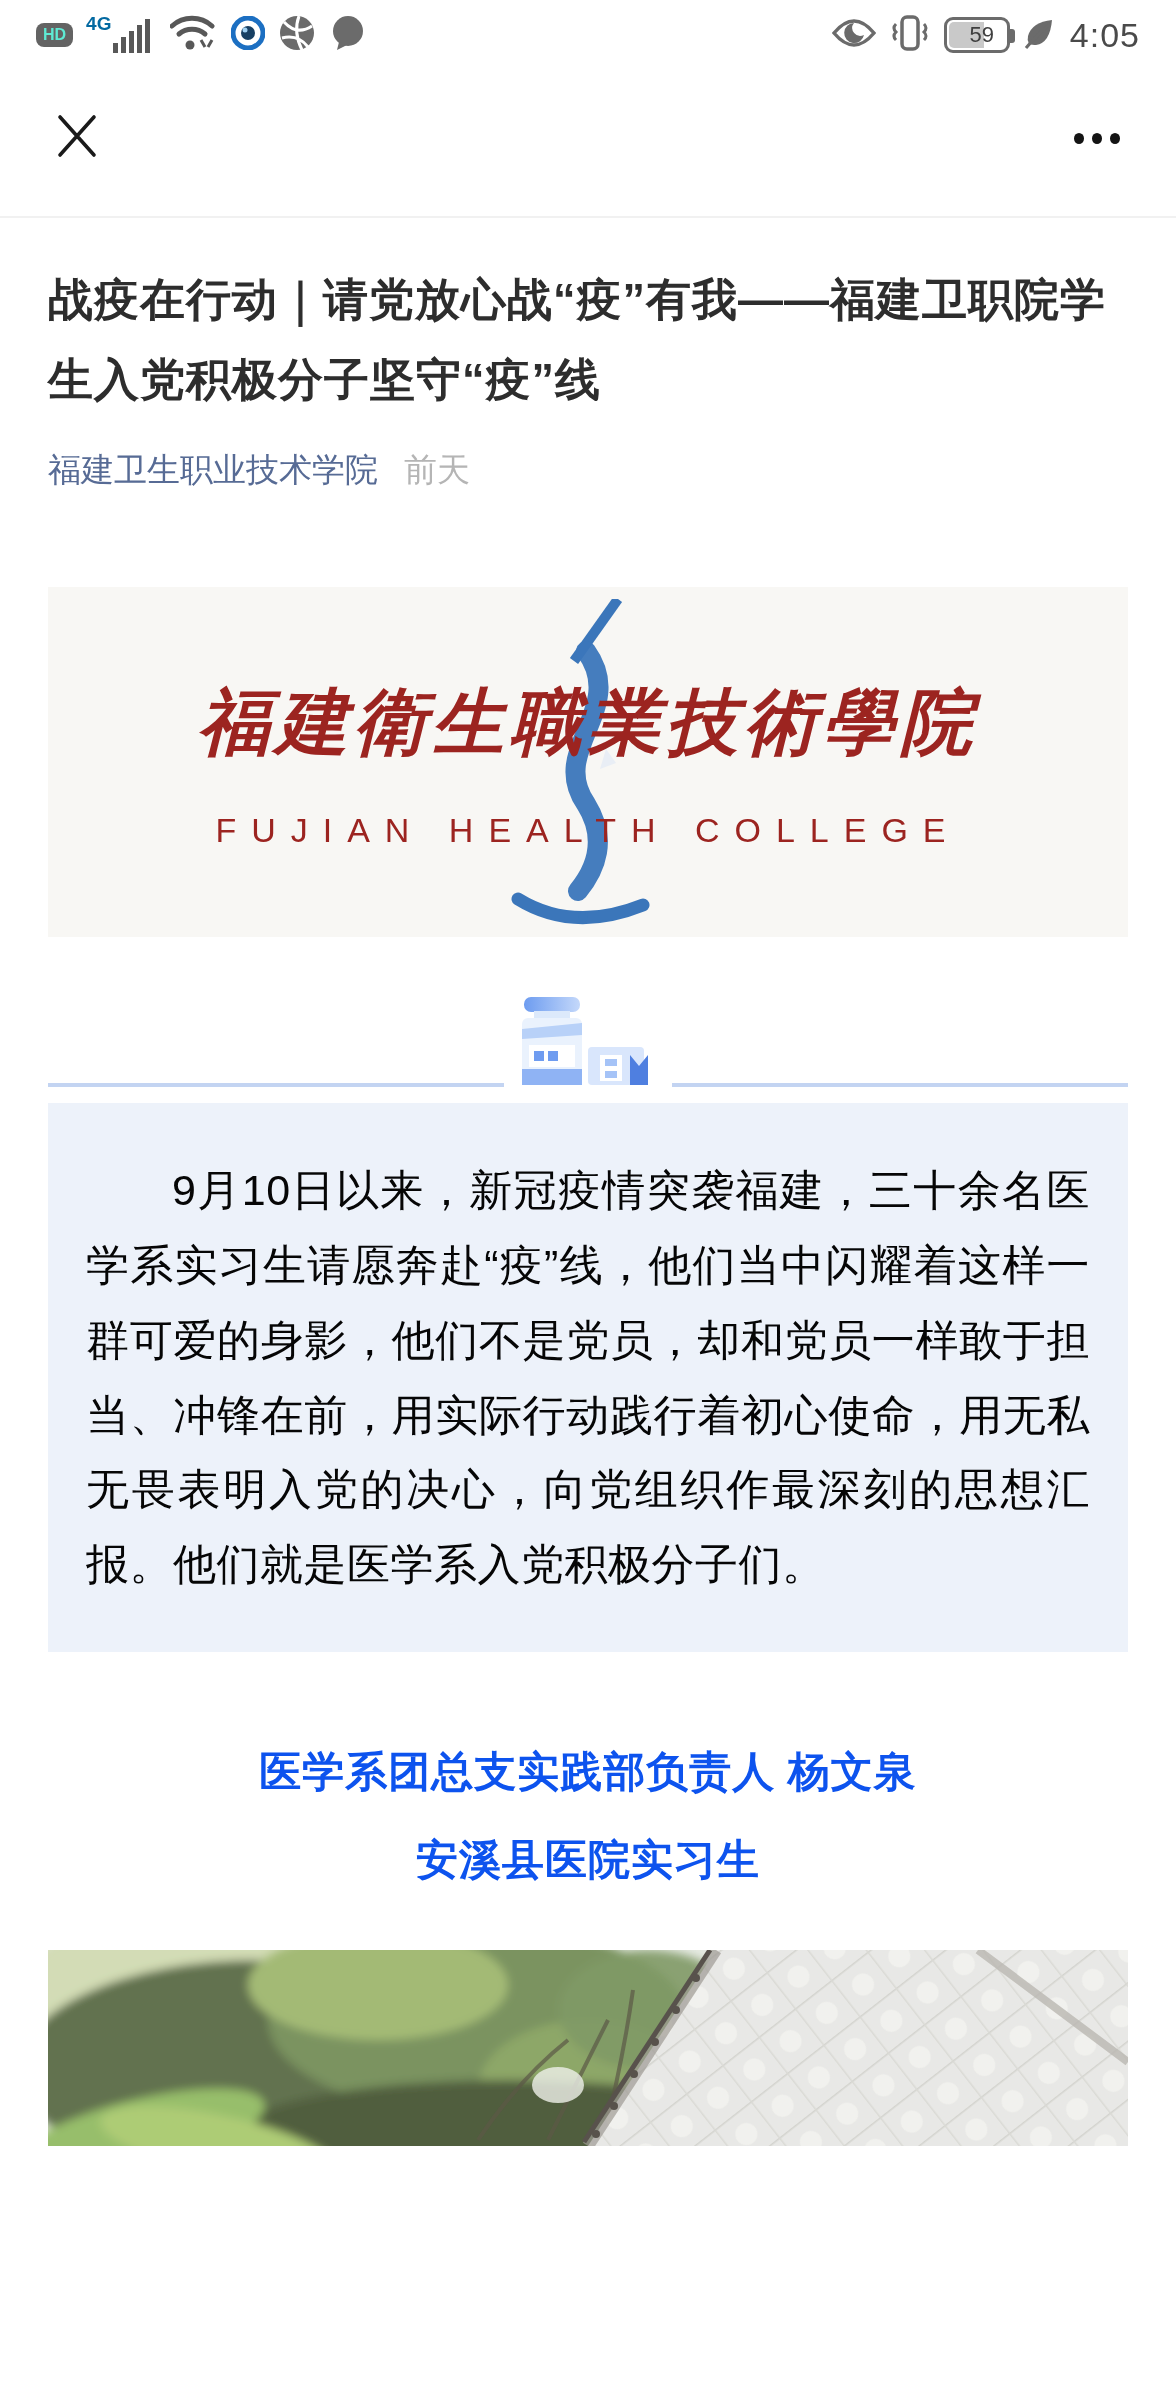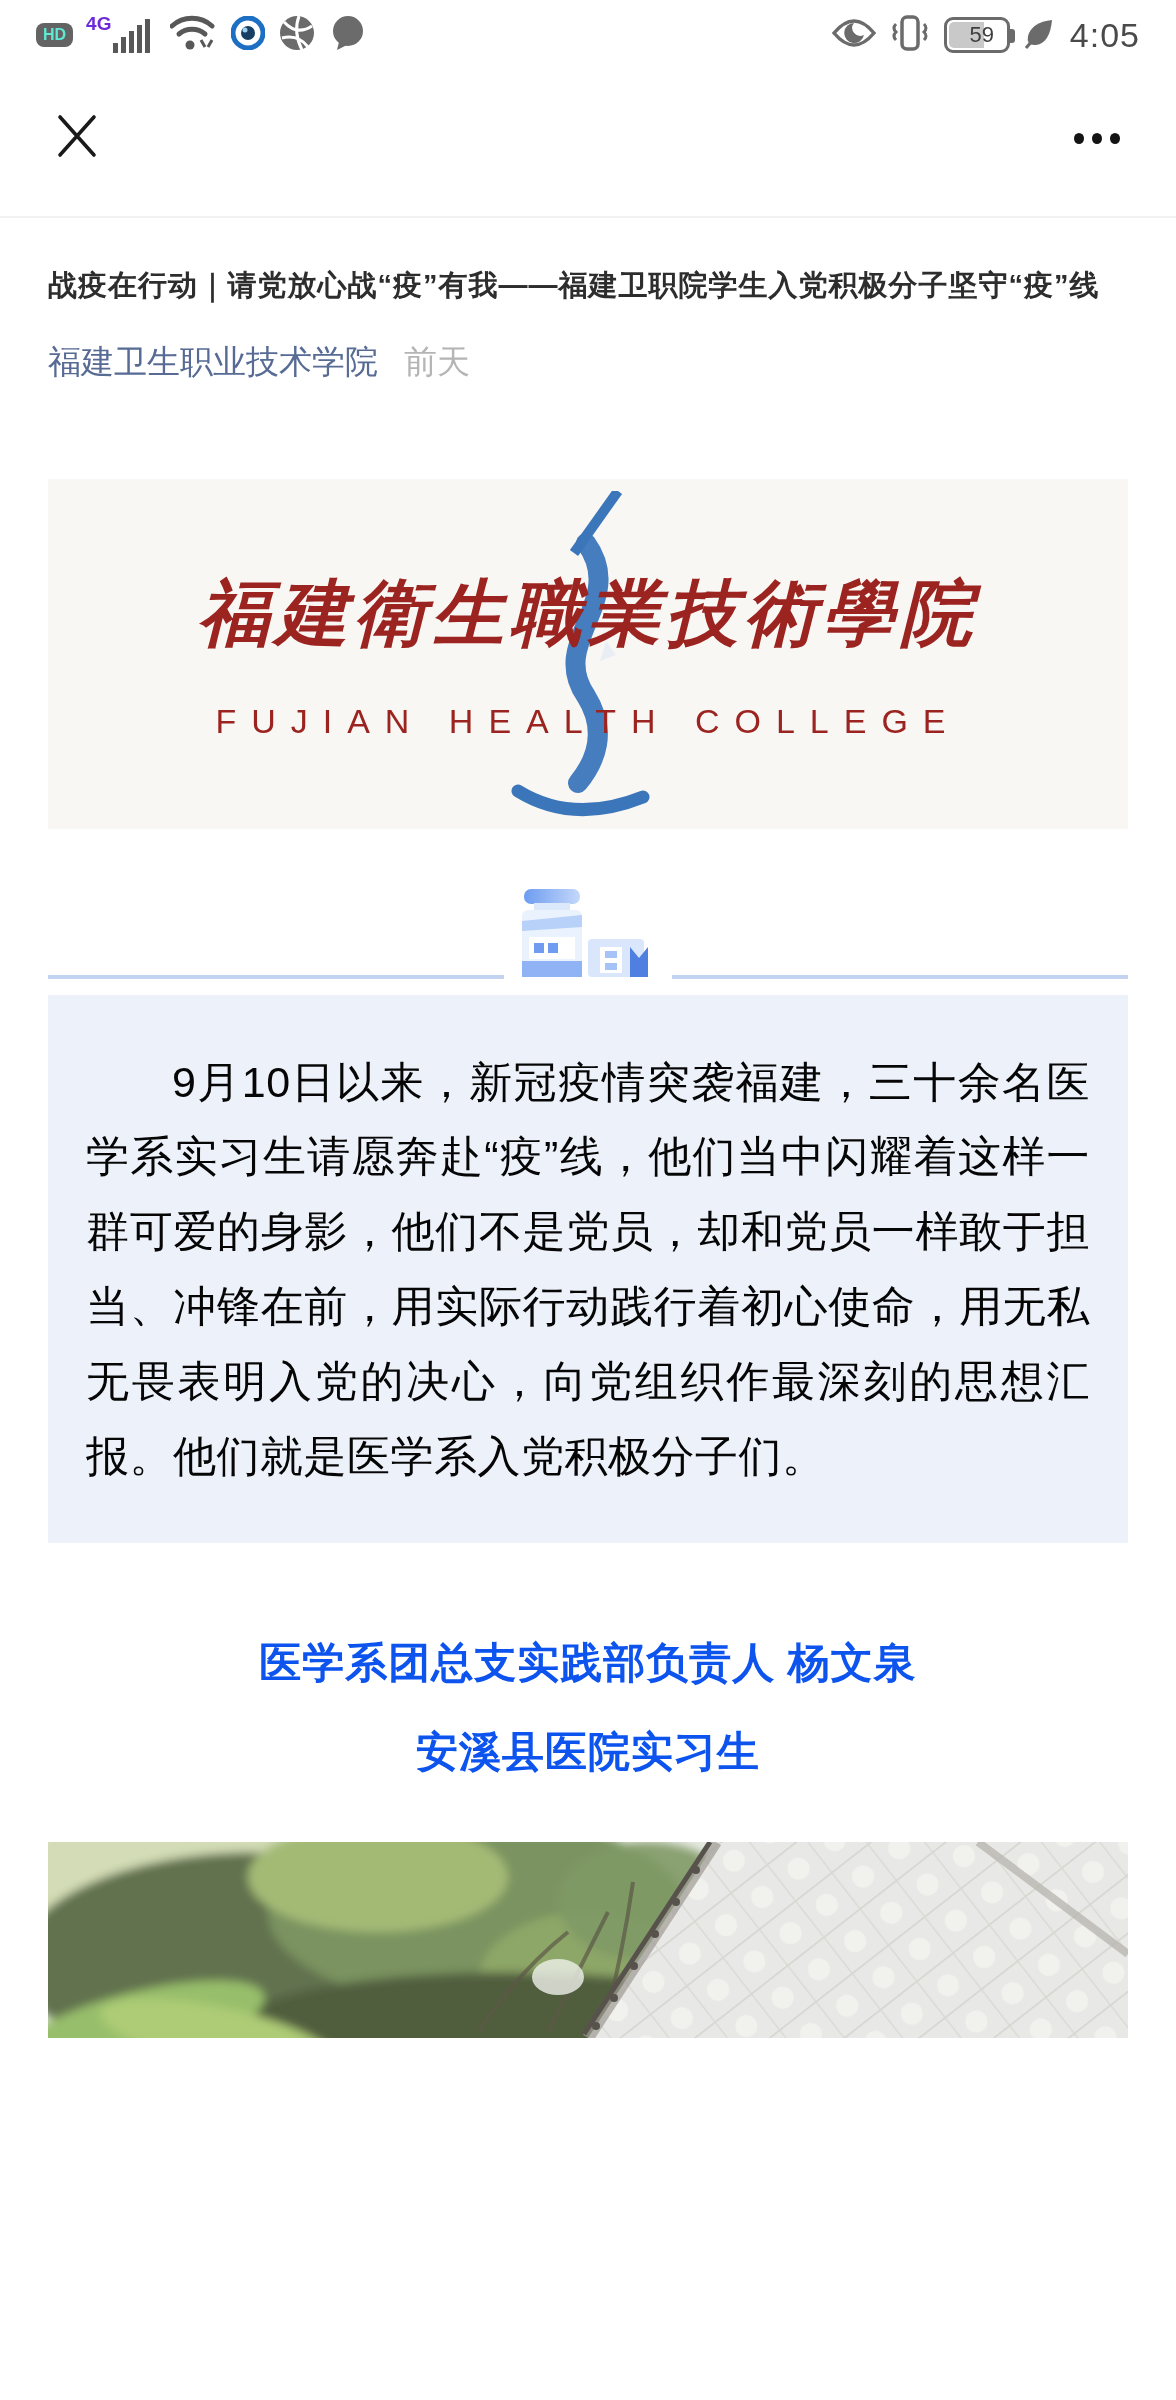--- a/index.html
+++ b/index.html
@@ -8,38 +8,38 @@
 
   
   .status-bar { height:60px; display:flex; justify-content:space-between;
                 align-items:center; padding:10px 36px 0 36px; background:#fff; }
   .sb-left, .sb-right { display:flex; align-items:center; }
   .sb-left  > * { margin-right:13px; }
   .sb-right > * { margin-left:12px; }
   .hd-badge { background:#636363; color:#5eead4; font-weight:700; font-size:16px;
               border-radius:8px; padding:4px 7px; line-height:1; }
   .net-4g { display:flex; align-items:flex-start; }
-  .net-4g .g4 { font-size:19px; font-weight:700; color:#6d28d9; margin-right:2px; margin-top:-4px; }
+  .net-4g .g4 { font-size:19px; font-weight:700; color:#0369a1; margin-right:2px; margin-top:-4px; }
   .sb-time { font-size:34px; color:#4a4a4a; letter-spacing:1px; }
   .battery { position:relative; width:66px; height:36px; border:3px solid #6b6b6b;
              border-radius:9px; display:flex; align-items:center; justify-content:center;padding-left:10px; }
   .battery .fill { position:absolute; left:2px; top:2px; bottom:2px; width:59%;
                    background:#c9c9c9; border-radius:5px 0 0 5px; }
   .battery .pct { position:relative; font-size:22px; color:#3f3f3f; }
   .battery .nub { position:absolute; right:-8px; top:9px; width:5px; height:14px;
                   background:#6b6b6b; border-radius:0 3px 3px 0; }
 
   
   .article-header { height:158px; border-bottom:2px solid #f1f1f1; display:flex;
                     align-items:center; justify-content:space-between; padding:0 56px; }
   .dots { display:flex; }
   .dots i { width:10px; height:11px; border-radius:50%; background:#141414; margin-left:8px; }
 
   
-  .article-title { padding:42px 48px 0; font-size:29px; font-weight:700; color:#2d2d2d;
+  .article-title { padding:42px 48px 0; font-size:45px; font-weight:700; color:#2d2d2d;
                    line-height:1.78; letter-spacing:1px; }
   .byline { padding:28px 48px 0; font-size:33px; display:flex; align-items:baseline; }
   .byline .account { color:#576b95; }
   .byline .date { color:#b5b5b5; margin-left:26px; }
 
   
   .banner { margin:94px 48px 0; height:350px; background:#f8f7f4; position:relative;
             display:flex; flex-direction:column; align-items:center; justify-content:center;
             overflow:hidden;gap:32px; }
   .banner svg.logo-mark { position:absolute; left:50%; top:12px; transform:translateX(-50%); }

